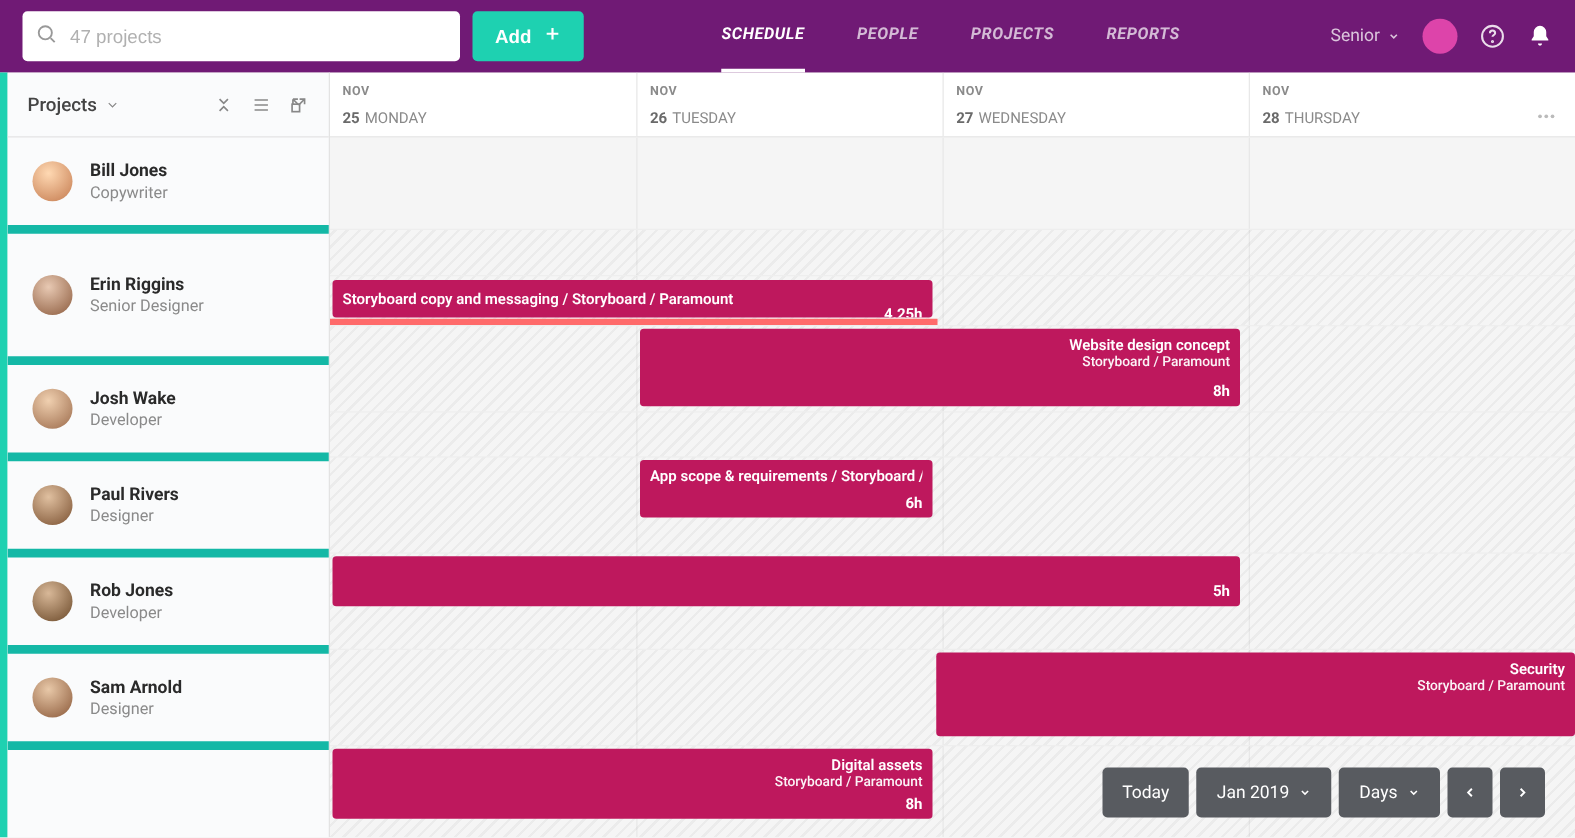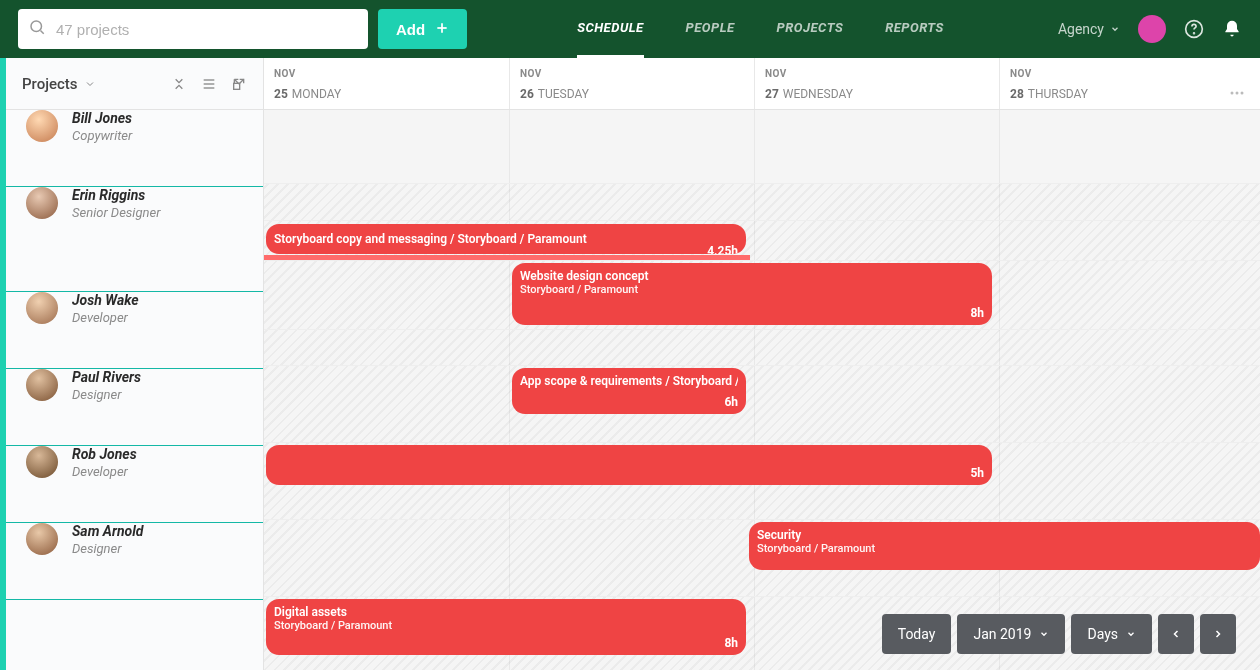--- a/index.html
+++ b/index.html
@@ -1,20 +1,20 @@
 <!DOCTYPE html>
 <html><head>
 <meta charset="utf-8">
 <style>
   * { box-sizing: border-box; margin: 0; padding: 0; }
   html, body { width: 1260px; height: 670px; font-family: -apple-system, BlinkMacSystemFont, "Segoe UI", Roboto, sans-serif; overflow: hidden; }
   body { display: flex; flex-direction: column; background: #f5f5f5; }
 
   
-  .header { height: 58px; background: #14532d; display: flex; align-items: center; padding: 0 18px; flex-shrink: 0; }
+  .header { height: 58px; background: #701a75; display: flex; align-items: center; padding: 0 18px; flex-shrink: 0; }
   .search-box { position: relative; width: 350px; height: 40px; background: #fff; border-radius: 4px; display: flex; align-items: center; padding: 0 10px; }
   .search-box svg { flex-shrink: 0; }
   .search-box input { border: none; outline: none; flex: 1; padding-left: 10px; font-size: 15px; color: #333; }
   .search-box input::placeholder { color: #b0b0b0; }
   .add-btn { margin-left: 10px; height: 40px; padding: 0 18px; background: #1ed1b1; color: #fff; border: none; border-radius: 4px; font-size: 15px; font-weight: 600; display: flex; align-items: center; gap: 10px; cursor: pointer; }
   .nav { display: flex; gap: 42px; margin-left: 110px; }
   .nav-item { color: rgba(255,255,255,0.7); font-size: 13px; font-weight: 700; letter-spacing: 0.5px; cursor: pointer; height: 58px; display: flex; align-items: center; border-bottom: 3px solid transparent; font-style: italic; }
   .nav-item.active { color: #fff; border-bottom: 3px solid #fff; }
   .header-right { margin-left: auto; display: flex; align-items: center; gap: 18px; }
   .workspace { color: rgba(255,255,255,0.75); font-size: 14px; display: flex; align-items: center; gap: 6px; cursor: pointer; }
@@ -28,21 +28,21 @@
   .sidebar { width: 258px; flex-shrink: 0; display: flex; flex-direction: column; background: #fafbfc; border-right: 1px solid #e3e3e3; }
   .sidebar-top { height: 52px; display: flex; align-items: center; padding: 0 16px; border-bottom: 1px solid #e3e3e3; }
   .sidebar-top .label { font-size: 15px; font-weight: 500; color: #444; margin-right: 6px; }
   .sidebar-top .icons { margin-left: auto; display: flex; gap: 14px; color: #888; }
   .sidebar-top .icons span { cursor: pointer; display: flex; }
 
   .project-title { padding: 18px 20px; border-bottom: 1px solid #e8e8e8; }
   .project-title .name { font-size: 17px; font-weight: 700; color: #2a2a2a; }
   .project-title .client { font-size: 13px; color: #8a8a8a; margin-top: 2px; }
 
-  .person { height: 77px; display: flex; align-items: flex-start; padding: 0 20px; border-bottom: 1px solid #14b8a6; gap: 14px; font-style: italic; }
+  .person { height: 77px; display: flex; align-items: center; padding: 0 20px; border-bottom: 7px solid #14b8a6; gap: 14px; }
   .person.tall { height: 105px; }
   .avatar { width: 32px; height: 32px; border-radius: 50%; flex-shrink: 0; }
   .person-info .pname { font-size: 14px; font-weight: 700; color: #2a2a2a; }
   .person-info .prole { font-size: 13px; color: #8a8a8a; margin-top: 2px; }
 
   
   .timeline { flex: 1; position: relative; display: flex; flex-direction: column; overflow: hidden; }
   .timeline-header { height: 52px; display: flex; border-bottom: 1px solid #e3e3e3; background: #fff; flex-shrink: 0; }
   .day-col-h { border-right: 1px solid #e8e8e8; padding: 10px 10px 0; flex-shrink: 0; }
   .day-col-h .month { font-size: 10px; font-weight: 700; color: #8a8a8a; letter-spacing: 0.5px; }
@@ -51,21 +51,21 @@
 
   .timeline-body { flex: 1; position: relative; overflow: hidden; }
   .grid { position: absolute; inset: 0; display: flex; }
   .grid-col { border-right: 1px solid #e8e8e8; flex-shrink: 0; }
 
   .rows { position: absolute; inset: 0; }
   .row { border-bottom: 1px solid #eee; position: relative; }
   .row.hatched::before { content: ""; position: absolute; inset: 0; background: repeating-linear-gradient(-45deg, transparent 0 5px, rgba(0,0,0,0.04) 5px 7px); pointer-events: none; }
   .subrow-line { position: absolute; left: 0; right: 0; border-top: 1px solid #eee; }
 
-  .task { position: absolute; background: #ef4444; border-radius: 13px; color: #fff; font-size: 12px; font-weight: 600; padding: 6px 8px; overflow: hidden; cursor: pointer; }
+  .task { position: absolute; background: #be185d; border-radius: 3px; color: #fff; font-size: 12px; font-weight: 600; padding: 6px 8px; overflow: hidden; cursor: pointer; text-align: right; }
   .task .line1 { white-space: nowrap; overflow: hidden; text-overflow: clip; }
   .task .line2 { font-size: 11px; font-weight: 500; opacity: 0.95; }
   .task .hours { position: absolute; right: 8px; bottom: 5px; font-size: 12px; font-weight: 700; }
   .task.single-line { display: flex; align-items: center; justify-content: space-between; padding: 0 8px; }
   .task.single-line .hours { position: static; margin-top: 23px; }
   .redbar { position: absolute; height: 5px; background: #ff6b6b; }
 
   
   .bottom-controls { position: absolute; right: 24px; bottom: 16px; display: flex; gap: 6px; }
   .bc-btn { background: #585b60; color: #fff; height: 40px; border-radius: 4px; display: flex; align-items: center; padding: 0 16px; font-size: 14px; cursor: pointer; gap: 8px; }
@@ -104,21 +104,21 @@
     </span>
   </button>
   <div class="nav">
     <span class="nav-item active">SCHEDULE</span>
     <span class="nav-item">PEOPLE</span>
     <span class="nav-item">PROJECTS</span>
     <span class="nav-item">REPORTS</span>
   </div>
   <div class="header-right">
     <span class="workspace">
-      <span>Agency</span>
+      <span>Senior</span>
       <svg width="10" height="10" viewBox="0 0 24 24" fill="none" stroke="rgba(255,255,255,0.75)" stroke-width="3">
           <polyline points="6 9 12 15 18 9"></polyline>
         </svg>
     </span>
     <span class="avatar-sm"></span>
     <span class="icon-btn-h">
       <svg width="20" height="20" viewBox="0 0 24 24" fill="none" stroke="rgba(255,255,255,0.85)" stroke-width="2">
           <circle cx="12" cy="12" r="10"></circle>
           <path d="M9.5 9a2.5 2.5 0 015 0c0 1.5-2.5 2-2.5 3.5"></path>
           <circle cx="12" cy="17" r="0.5" fill="rgba(255,255,255,0.85)"></circle>
@@ -271,21 +271,21 @@
           </div>
         </div>
 
         <div class="row hatched" style="height:77px">
           <div class="task" style="left:2px;top:2px;width:726px;height:40px">
             <span class="hours">5h</span>
           </div>
         </div>
 
         <div class="row hatched" style="height:77px">
-          <div class="task" style="left:485px;top:2px;right:0;height:48px">
+          <div class="task" style="left:485px;top:2px;right:0;height:67px">
             <div class="line1">Security</div>
             <div class="line2">Storyboard / Paramount</div>
           </div>
         </div>
 
         <div class="row hatched" style="height:77px">
           <div class="task" style="left:2px;top:2px;width:480px;height:56px">
             <div class="line1">Digital assets</div>
             <div class="line2">Storyboard / Paramount</div>
             <span class="hours">8h</span>

